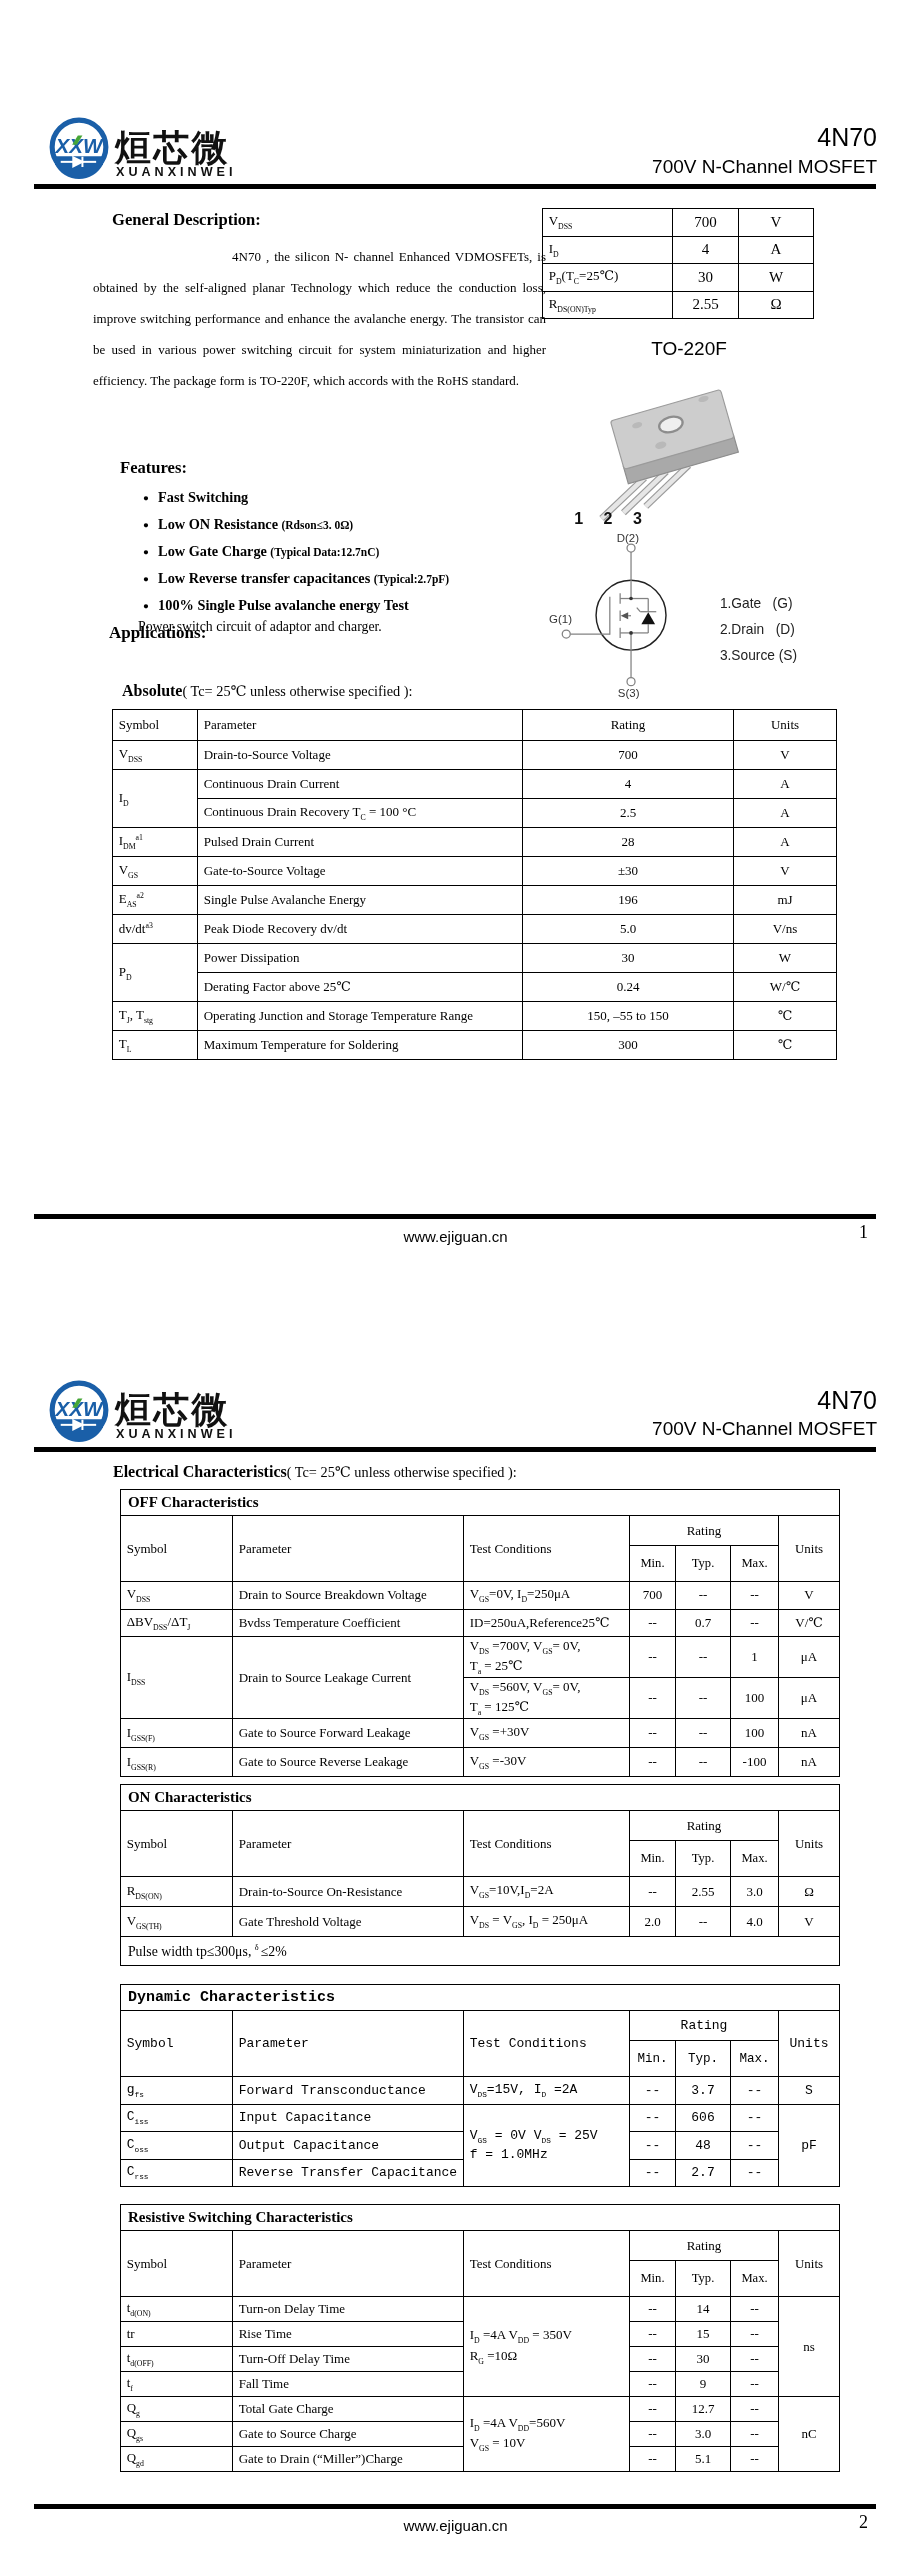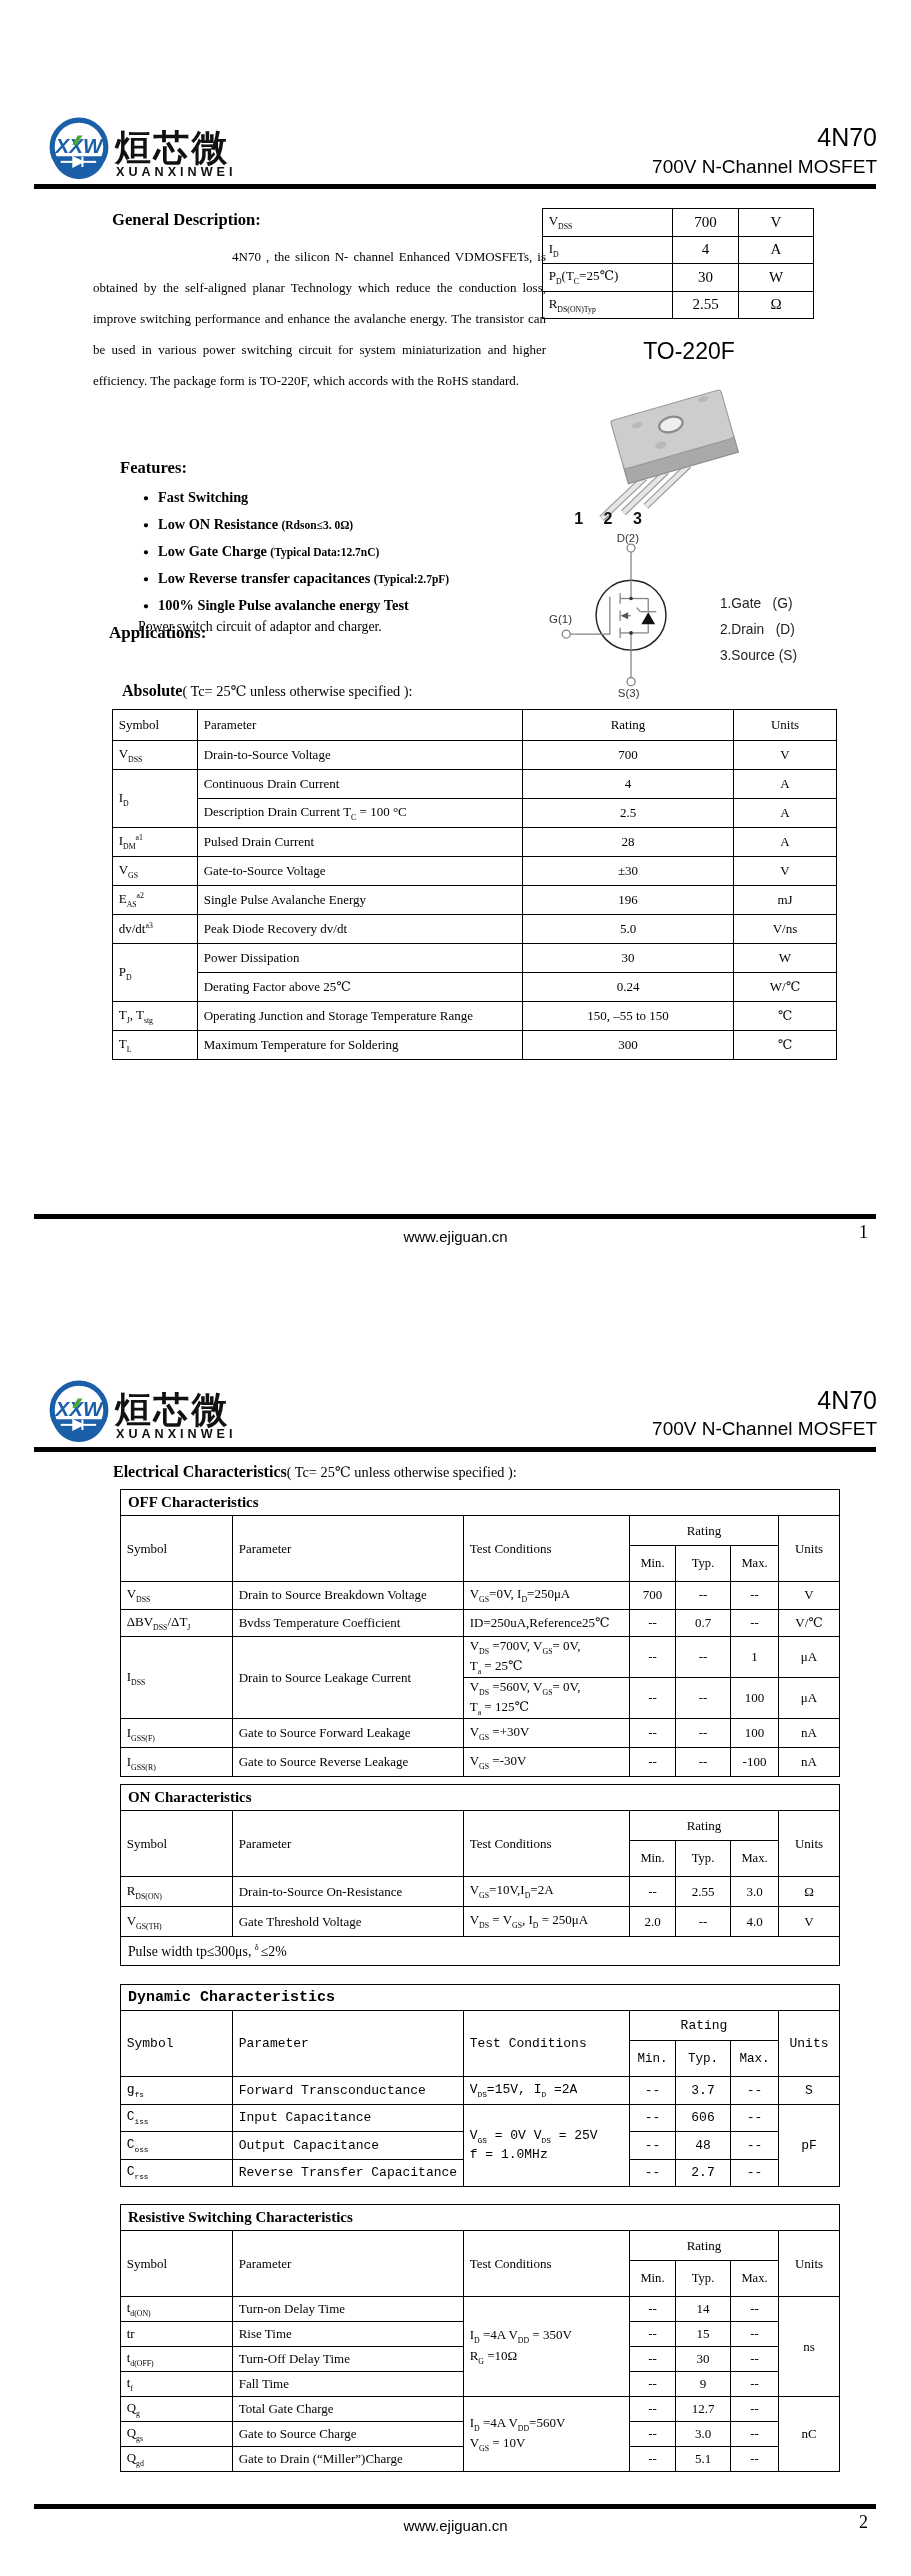--- a/index.html
+++ b/index.html
@@ -29,21 +29,21 @@
   .dtable td,.dtable th{border:1.1px solid #000;padding:0 5.7px;font-weight:normal;
     font-size:13px;overflow:hidden;}
   .cell-c{text-align:center;padding:0 1.1px;}
   .sym{font-size:15px;}
   sub{font-size:.60em;}
   sup{font-size:.60em;}
   .caption-row td{font-size:15px;font-weight:bold;padding-left:6.9px;}
   .hdr{font-size:13.8px;}
   .cond{font-size:11.2px;line-height:1.35;padding:2.3px 4.6px;}
   .note-row td{font-size:13.8px;padding-left:6.9px;}
-  .pkg-caption{font-size:23px;text-align:center;}
+  .pkg-caption{font-size:19px;text-align:center;}
   .legend-txt{white-space:pre;}
   .footer-url{font-size:15px;text-align:center;width:100%;}
   .page-num{font-size:18px;}
   svg text{font-family:"Liberation Sans","DejaVu Sans",sans-serif;}
 </style>
 </head>
 <body>
 
 <div id="canvas">
 
@@ -218,21 +218,21 @@
         <td class="cell-c">700</td>
         <td class="cell-c">V</td>
       </tr>
       <tr style="height:29px">
         <td class="sym" rowspan="2"><span>I</span><sub>D</sub></td>
         <td><span>Continuous Drain Current</span></td>
         <td class="cell-c">4</td>
         <td class="cell-c">A</td>
       </tr>
       <tr style="height:29px">
-        <td><span>Description Drain Current T</span><sub>C</sub><span> = 100 °C</span></td>
+        <td><span>Continuous Drain Recovery T</span><sub>C</sub><span> = 100 °C</span></td>
         <td class="cell-c">2.5</td>
         <td class="cell-c">A</td>
       </tr>
       <tr style="height:29px">
         <td class="sym"><span>I</span><sub>DM</sub><sup>a1</sup></td>
         <td><span>Pulsed Drain Current</span></td>
         <td class="cell-c">28</td>
         <td class="cell-c">A</td>
       </tr>
       <tr style="height:29px">

